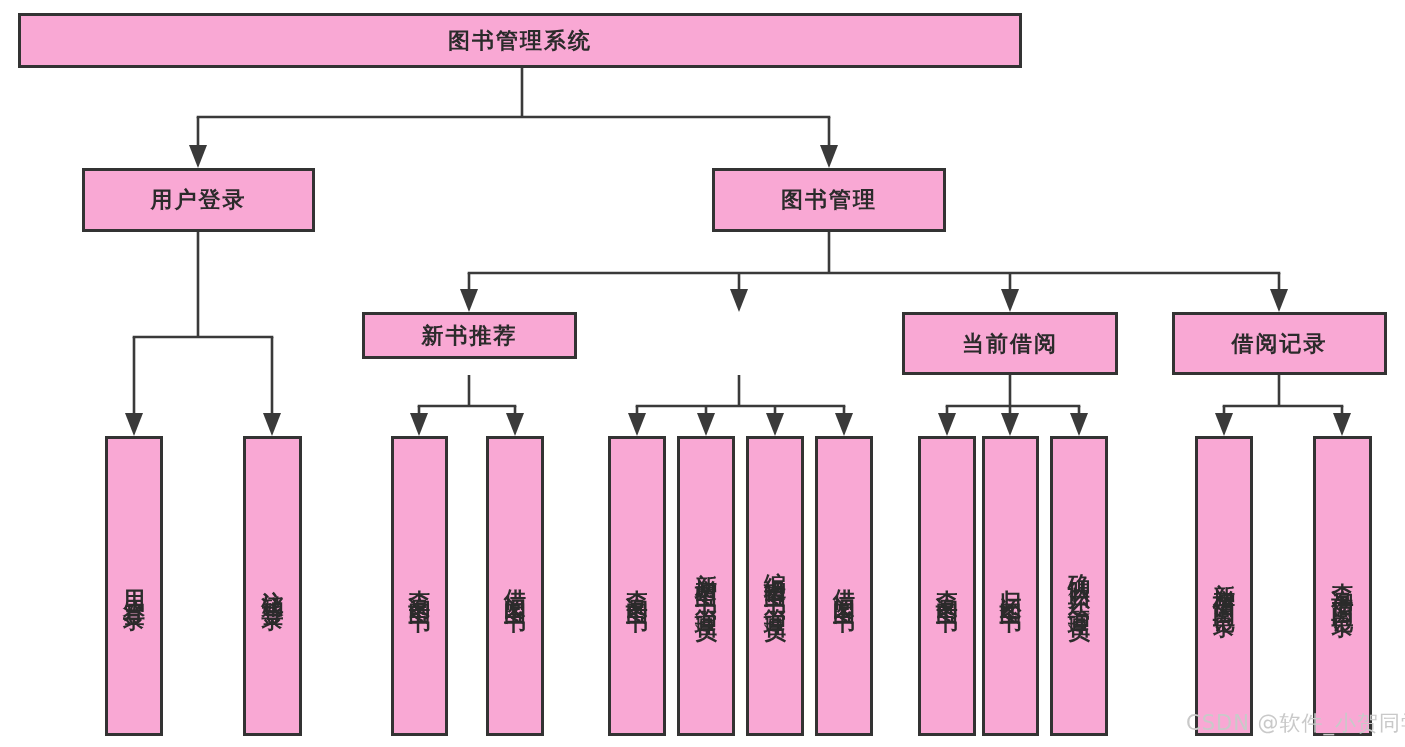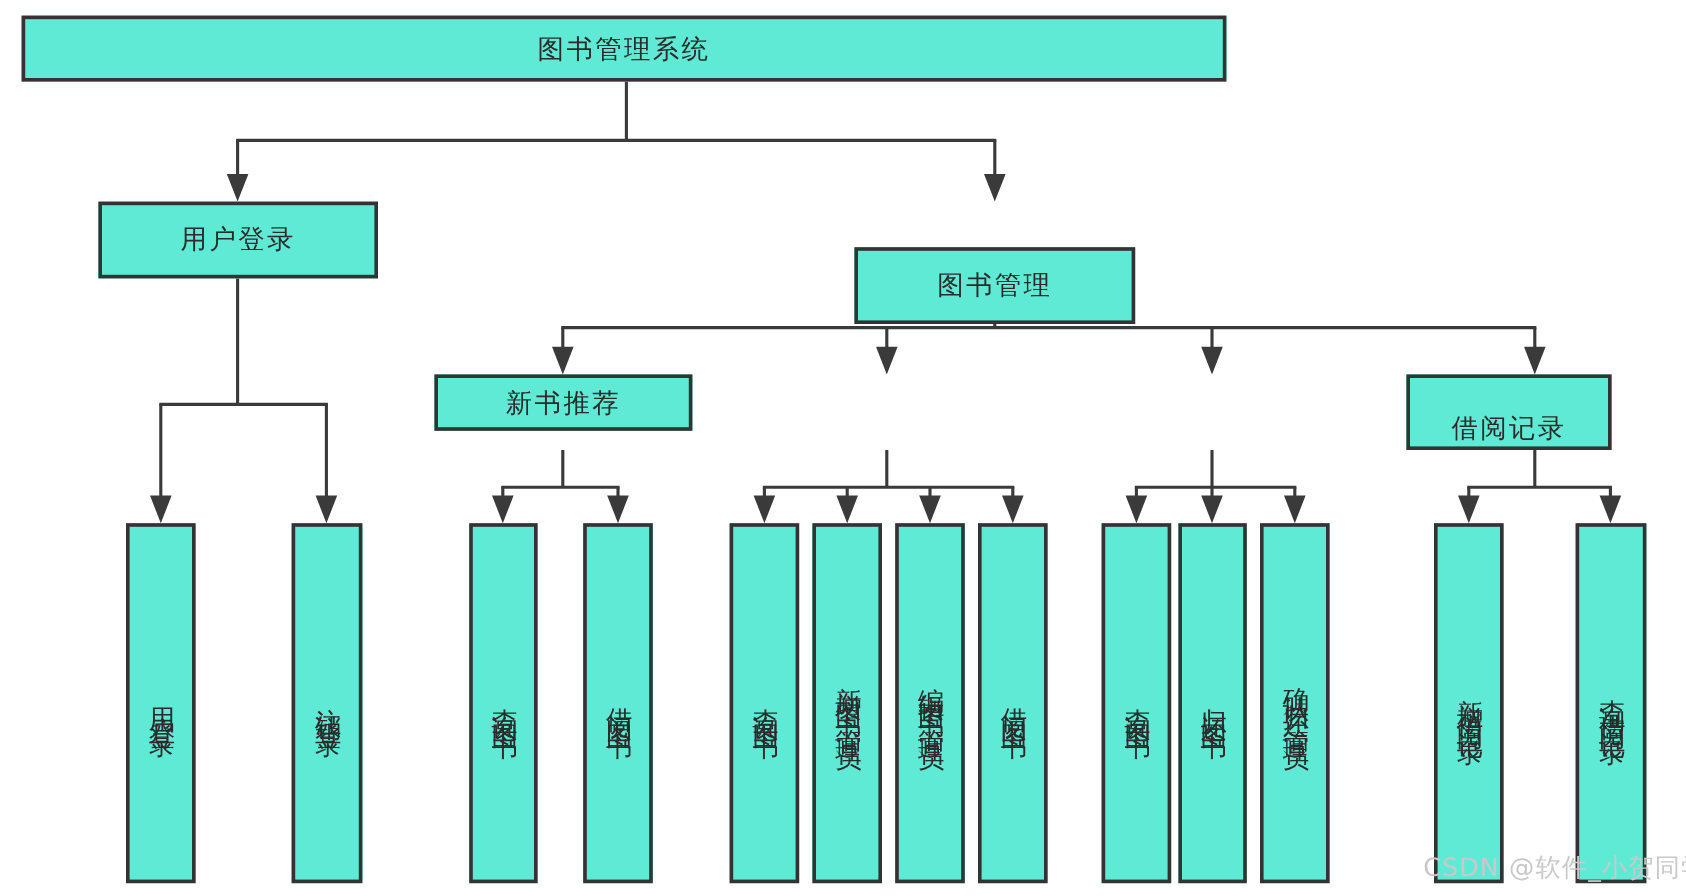--- a/index.html
+++ b/index.html
@@ -8,24 +8,25 @@
     width:1405px;height:747px;
     background:var(--bg,#fff);
     font-family:"DejaVu Sans","Liberation Sans",sans-serif;
     overflow:hidden;
   }
   #wires{position:absolute;left:0;top:0;width:1405px;height:747px;z-index:1;}
   .node{
     position:absolute;
     box-sizing:border-box;
     border:3px solid var(--box,#333);
-    background:#5eead4;
+    background:#f9a8d4;
     display:flex;align-items:center;justify-content:center;
     color:var(--txt,#2b2b2b);
     z-index:2;
+    font-weight:bold;
   }
   .node.h span{
     font-size:22px;letter-spacing:2px;white-space:nowrap;
   }
   .node.v span{
     writing-mode:vertical-rl;
     text-orientation:mixed;
     font-size:22px;letter-spacing:7px;
     line-height:1;
     max-height:296px;
@@ -95,27 +96,30 @@
       <line x1="1342" y1="406" x2="1342" y2="422" stroke="#3a3a3a" stroke-width="2.6"></line>
       <polygon points="1333,413 1351,413 1342,436" fill="#3a3a3a"></polygon>
     </svg>
   <div id="watermark">CSDN @软件_小贺同学</div>
 <div class="node h" style="left: 18px; top: 13px; width: 1004px; height: 55px;">
       <span>图书管理系统</span>
     </div>
     <div class="node h" style="left: 82px; top: 168px; width: 233px; height: 64px;">
       <span>用户登录</span>
     </div>
-    <div class="node h" style="left: 712px; top: 168px; width: 234px; height: 64px; margin-top: 38px;">
+    <div class="node h" style="left: 712px; top: 168px; width: 234px; height: 64px;">
       <span>图书管理</span>
     </div>
     <div class="node h" style="left: 362px; top: 312px; width: 215px; height: 47px;">
       <span>新书推荐</span>
     </div>
-    <div class="node h" style="left: 1172px; top: 312px; width: 171px; height: 63px; align-items: flex-end;">
+    <div class="node h" style="left: 902px; top: 312px; width: 216px; height: 63px;">
+      <span>当前借阅</span>
+    </div>
+    <div class="node h" style="left: 1172px; top: 312px; width: 215px; height: 63px;">
       <span>借阅记录</span>
     </div>
     <div class="node v" style="left: 105px; top: 436px; width: 58px; height: 300px;">
       <span>用户登录</span>
     </div>
     <div class="node v" style="left: 243px; top: 436px; width: 59px; height: 300px;">
       <span>注销登录</span>
     </div>
     <div class="node v" style="left: 391px; top: 436px; width: 57px; height: 300px;">
       <span>查询图书</span>

